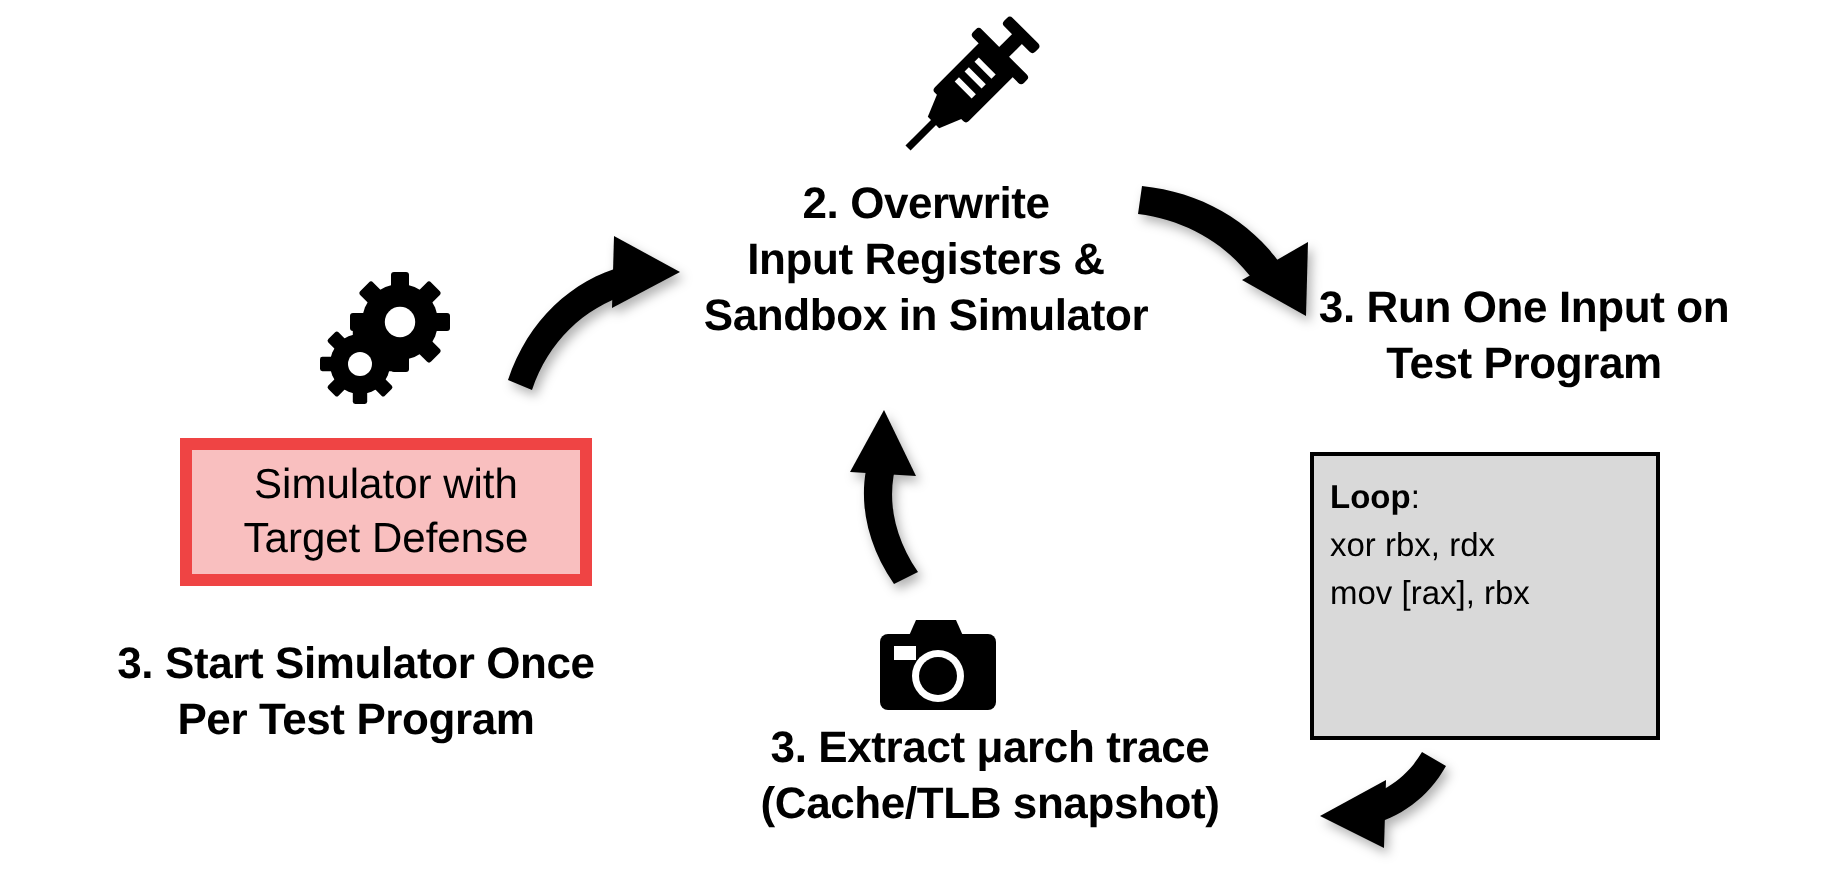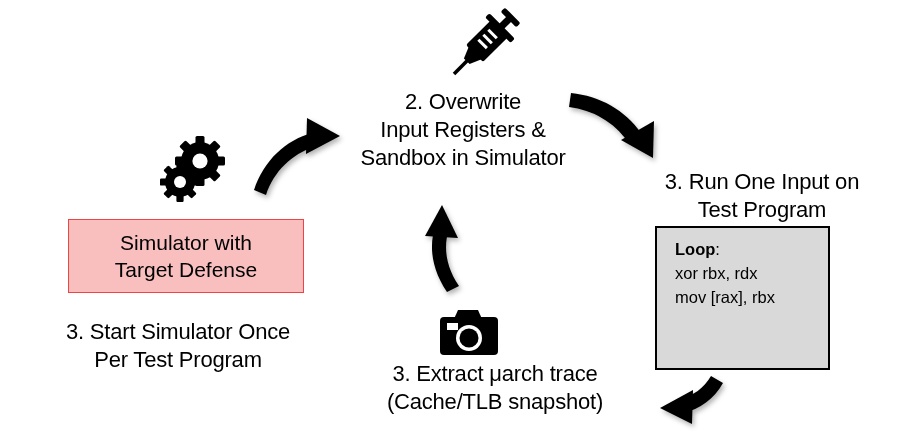--- a/index.html
+++ b/index.html
@@ -16,58 +16,57 @@
   }
   #diagram {
     position: relative;
     width: 913px;
     height: 444px;
   }
   .abs { position: absolute; }
 
   
   .step-label {
-    font-weight: normal;
+    font-weight: bold;
     font-size: 22px;
     line-height: 28px;
     text-align: center;
     white-space: pre-line;
     letter-spacing: -0.2px;
   }
   #step2-label {
     left: 318px;
     top: 88px;
     width: 290px;
   }
   #step3-label {
     left: 612px;
     top: 140px;
     width: 300px;
     text-align: center;
-    margin-top: 28px;
   }
   #step1-label {
     left: 18px;
     top: 318px;
     width: 320px;
   }
   #step4-label {
     left: 330px;
     top: 360px;
     width: 330px;
   }
 
   
   #simulator-box {
-    left: 68px;
+    left: 90px;
     top: 219px;
-    width: 236px;
+    width: 206px;
     height: 74px;
     background: #f9bfbf;
-    border: 1px solid #ef4444;
+    border: 6px solid #ef4444;
     box-sizing: border-box;
     display: flex;
     align-items: center;
     justify-content: center;
   }
   #simulator-box .box-text {
     font-size: 21px;
     line-height: 27px;
     text-align: center;
     white-space: pre-line;
@@ -75,21 +74,21 @@
 
   
   #code-box {
     left: 655px;
     top: 226px;
     width: 175px;
     height: 144px;
     background: #d9d9d9;
     border: 2px solid #000000;
     box-sizing: border-box;
-    padding: 9px 0 0 18px;
+    padding: 9px 0 0 8px;
   }
   #code-box .code-line {
     font-size: 16.5px;
     line-height: 24px;
     white-space: pre;
   }
   #code-box .code-line.heading { font-weight: bold; }
   #code-box .code-line.heading .colon { font-weight: normal; }
 
   

